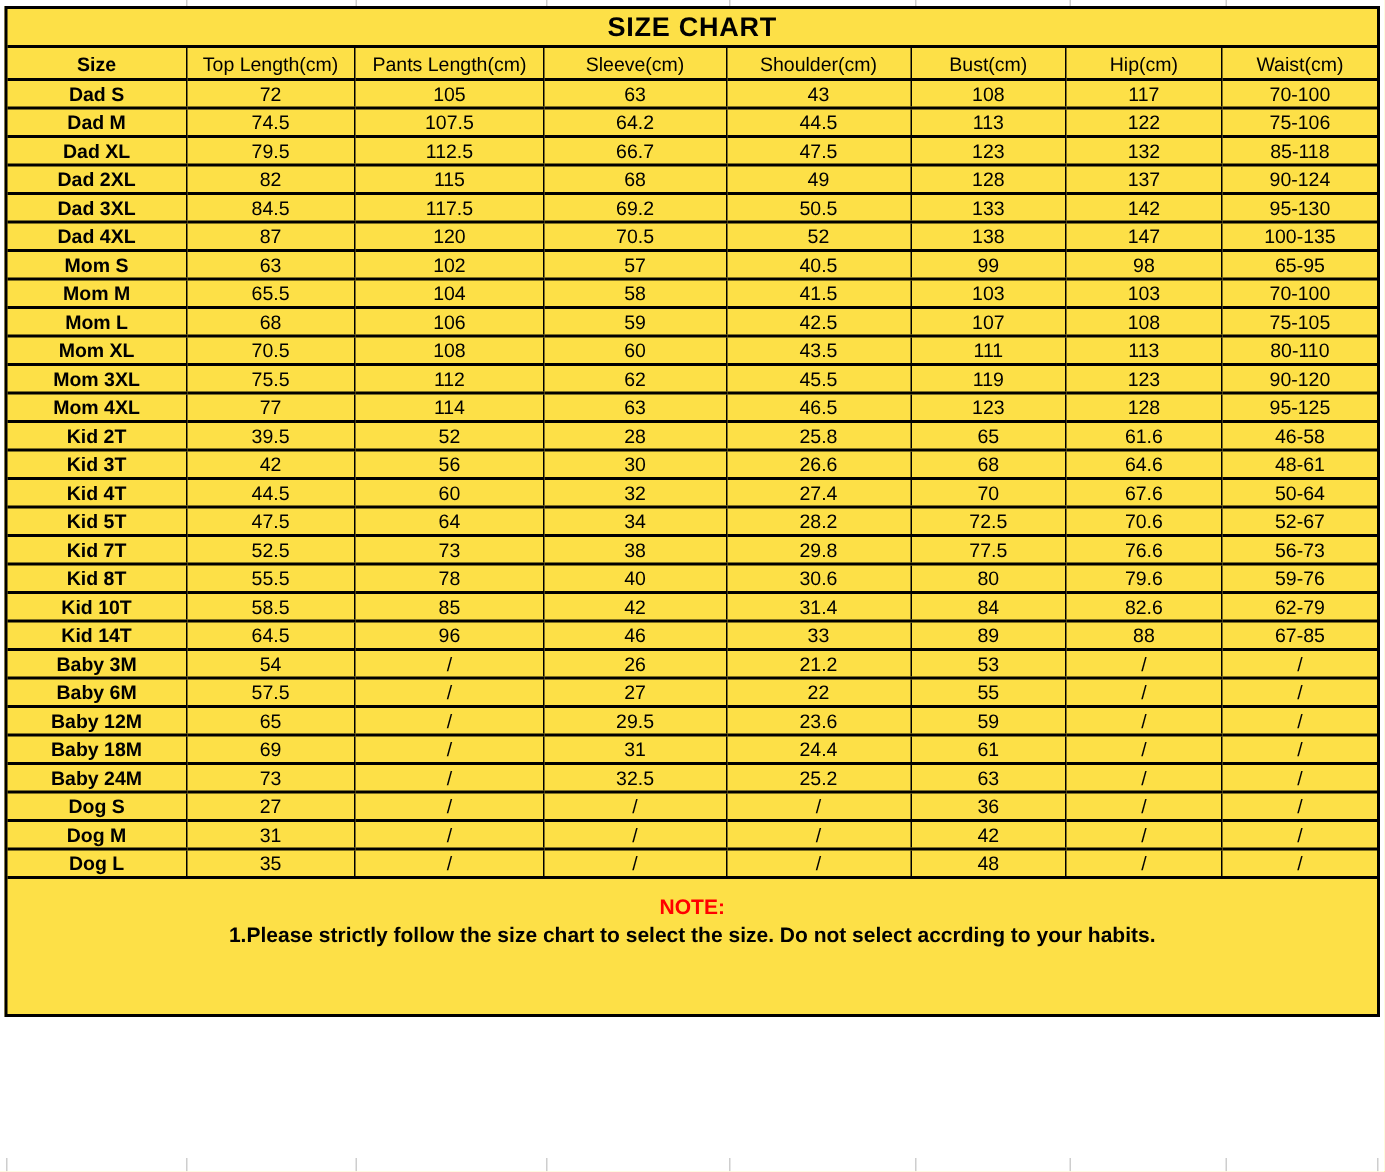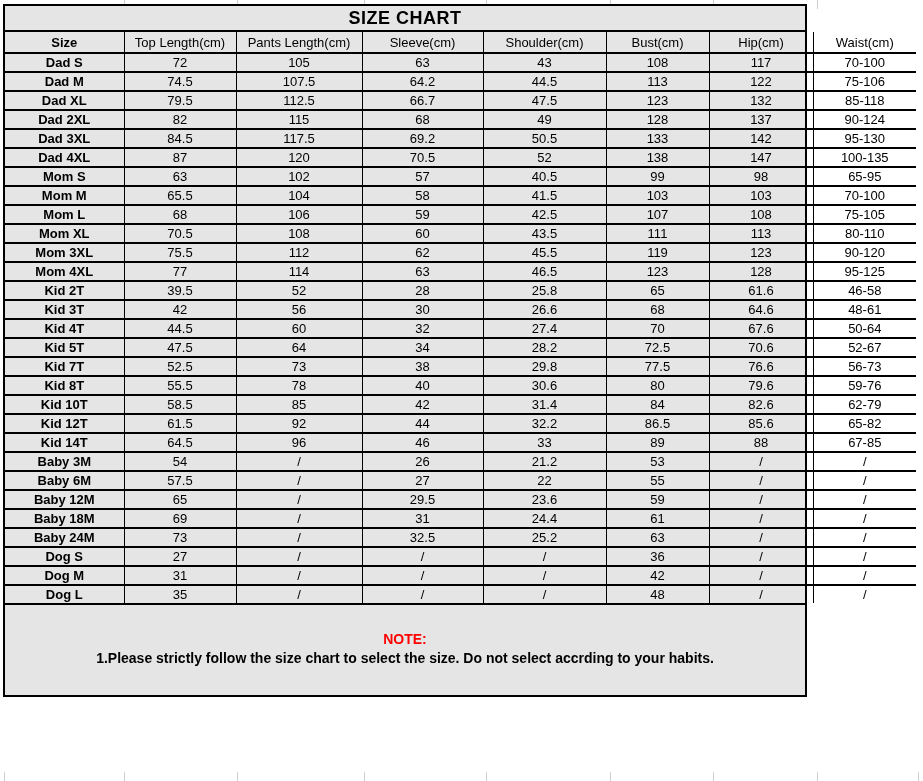--- a/index.html
+++ b/index.html
@@ -4,35 +4,35 @@
 <style>
   html,body{margin:0;padding:0;background:#ffffff;}
   body{width:923px;height:781px;font-family:"Liberation Sans",sans-serif;color:#000;}
   .sheet{position:relative;width:923px;height:781px;background:#fff;overflow:hidden;}
   
   .grid-strip{position:absolute;left:0;width:923px;height:9px;background:#fff;}
   .grid-strip.top{top:0;}
   .grid-strip.bottom{top:772px;}
   .grid-strip .tick{position:absolute;top:0;width:1px;height:100%;background:#bdbdbd;opacity:.75;}
 
-  .chart-box{position:absolute;left:3px;top:4px;width:804px;border:2px solid #000;background:#e5e5e5;box-sizing:border-box;}
+  .chart-box{position:absolute;left:3px;top:4px;width:917px;border:2px solid #000;background:#fde047;box-sizing:border-box;}
   .title-row{height:24px;line-height:24px;text-align:center;font-weight:bold;font-size:18px;letter-spacing:.5px;border-bottom:2px solid #000;}
   table{border-collapse:collapse;table-layout:fixed;width:100%;}
   col.c0{width:119px;} col.c1{width:112px;} col.c2{width:126px;} col.c3{width:121px;}
   col.c4{width:123px;} col.c5{width:103px;} col.c6{width:104px;} col.c7{width:103px;}
   th,td{border:1px solid #000;border-top-width:2px;border-bottom-width:2px;text-align:center;vertical-align:middle;padding:0;overflow:hidden;white-space:nowrap;font-size:13px;}
   thead th{height:20px;font-weight:normal;}
   thead tr th{border-top:0;}
   thead th:first-child{font-weight:bold;}
   tbody td{height:17px;}
   tbody td:first-child{font-weight:bold;}
   tbody tr:last-child td{border-bottom:0;}
   th:first-child,td:first-child{border-left:0;}
   th:last-child,td:last-child{border-right:0;margin-top:23px;}
-  .note{border-top:2px solid #000;height:92px;text-align:center;font-weight:bold;font-size:14px;padding-top:24px;box-sizing:border-box;}
+  .note{border-top:2px solid #000;height:92px;text-align:center;font-weight:bold;font-size:14px;padding-top:8px;box-sizing:border-box;}
   .note-heading{color:#ff0000;margin:2px 0 3px 0;}
   .note-line{margin:2px 0;white-space:pre-wrap;}
 </style>
 </head>
 <body>
 
 <div class="sheet">
 
   <div class="grid-strip top">
     <span class="tick" style="left:124px"></span>
@@ -255,30 +255,20 @@
             <td>Kid 10T</td>
             <td>58.5</td>
             <td>85</td>
             <td>42</td>
             <td>31.4</td>
             <td>84</td>
             <td>82.6</td>
             <td>62-79</td>
           </tr>
           <tr>
-            <td>Kid 12T</td>
-            <td>61.5</td>
-            <td>92</td>
-            <td>44</td>
-            <td>32.2</td>
-            <td>86.5</td>
-            <td>85.6</td>
-            <td>65-82</td>
-          </tr>
-          <tr>
             <td>Kid 14T</td>
             <td>64.5</td>
             <td>96</td>
             <td>46</td>
             <td>33</td>
             <td>89</td>
             <td>88</td>
             <td>67-85</td>
           </tr>
           <tr>

